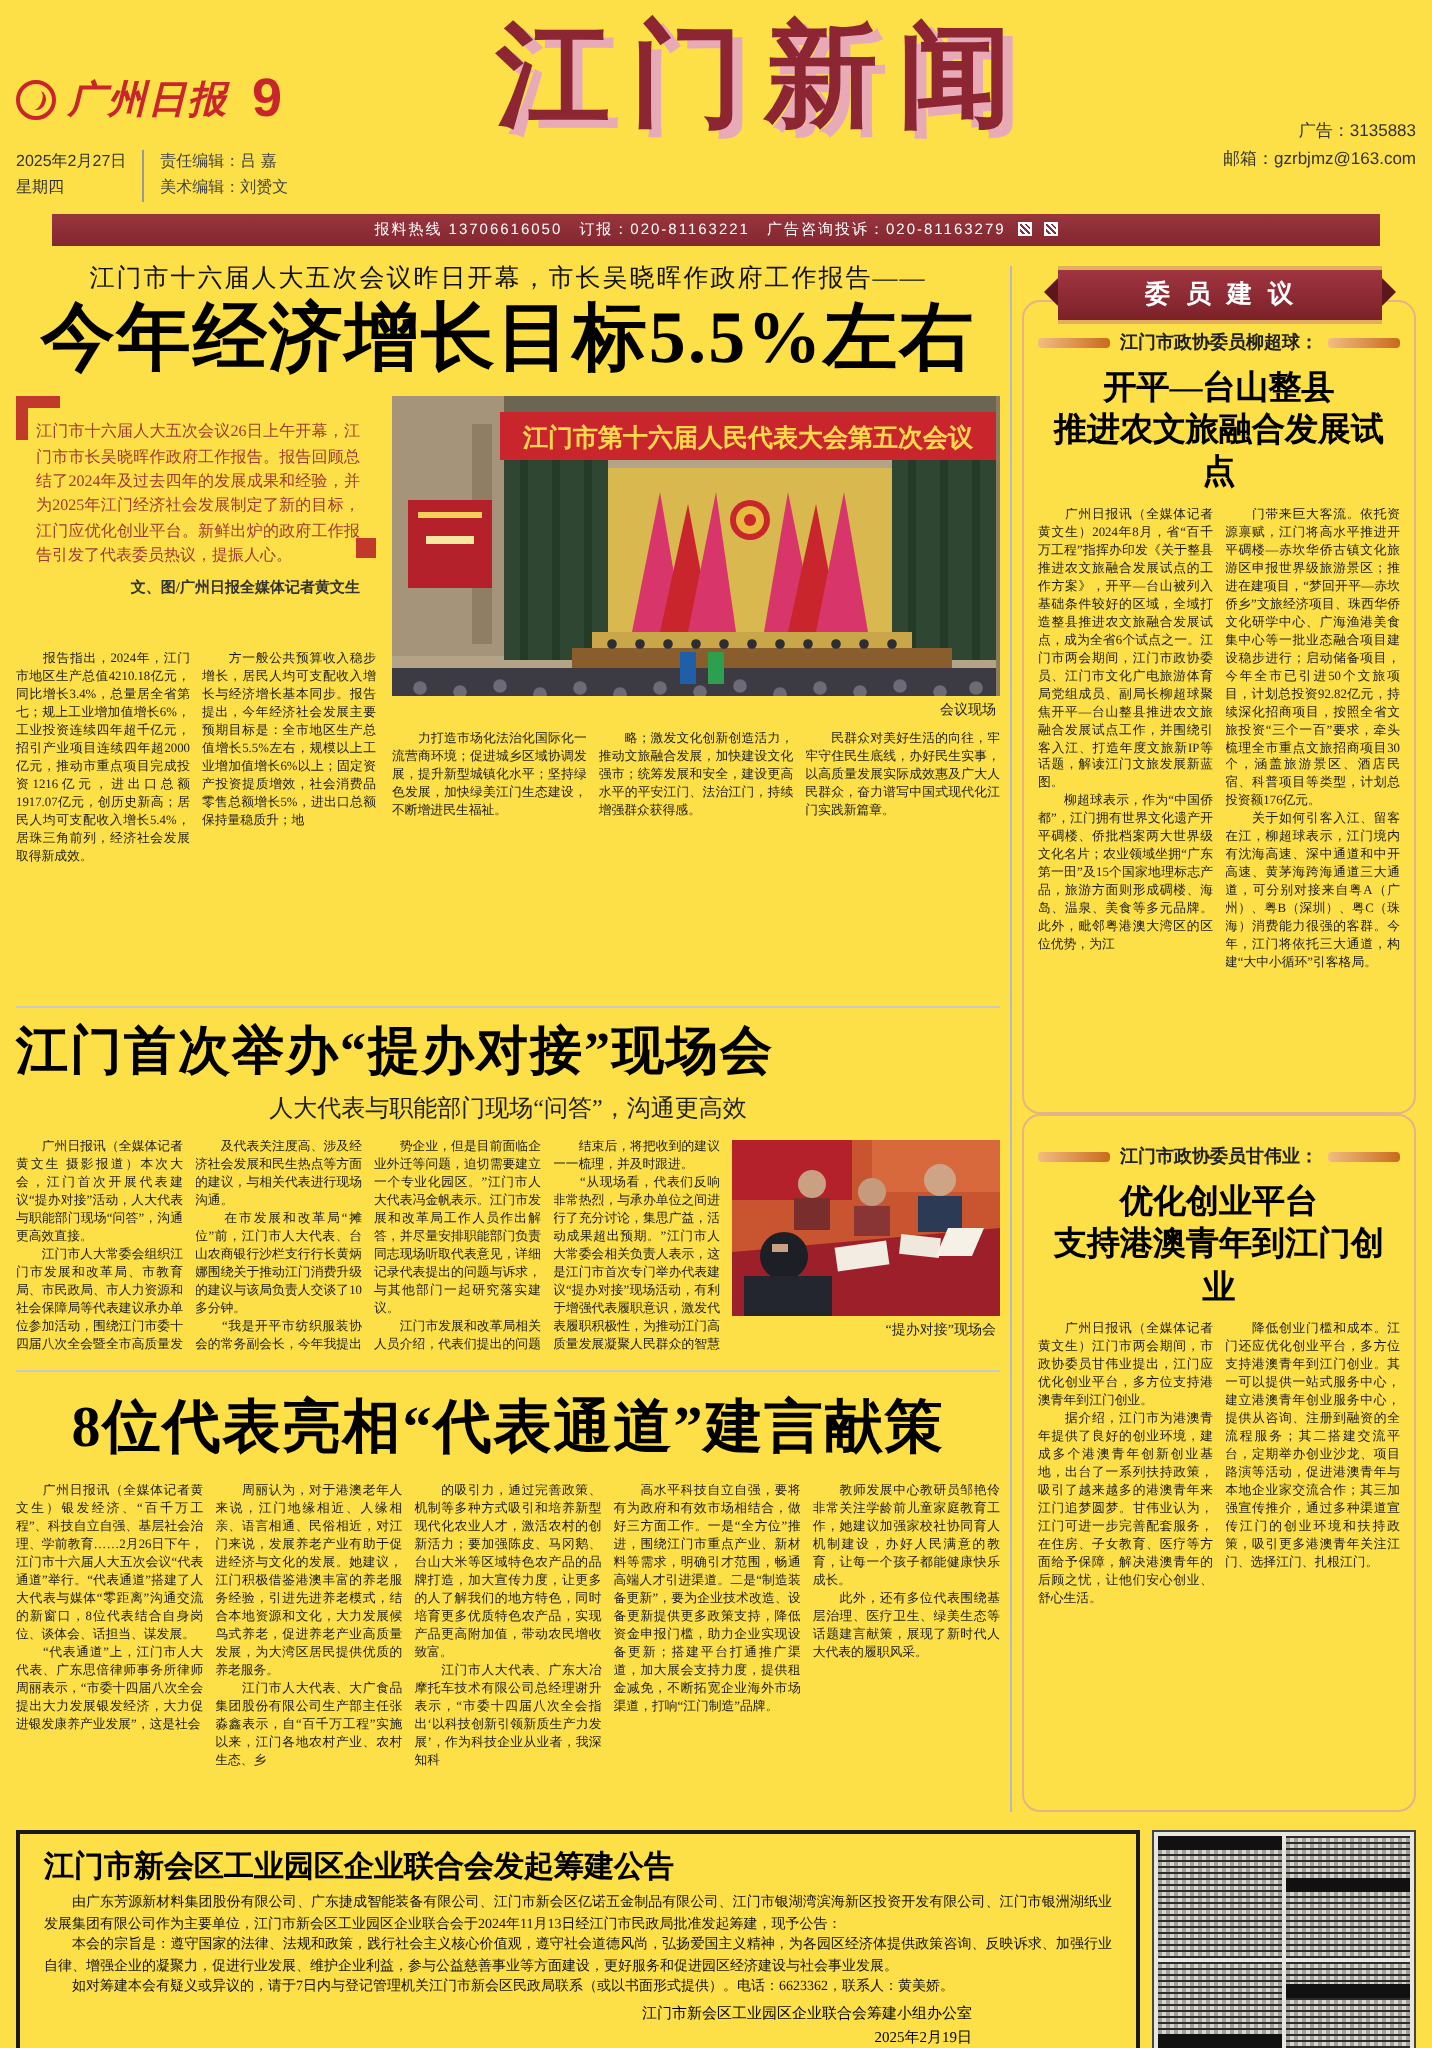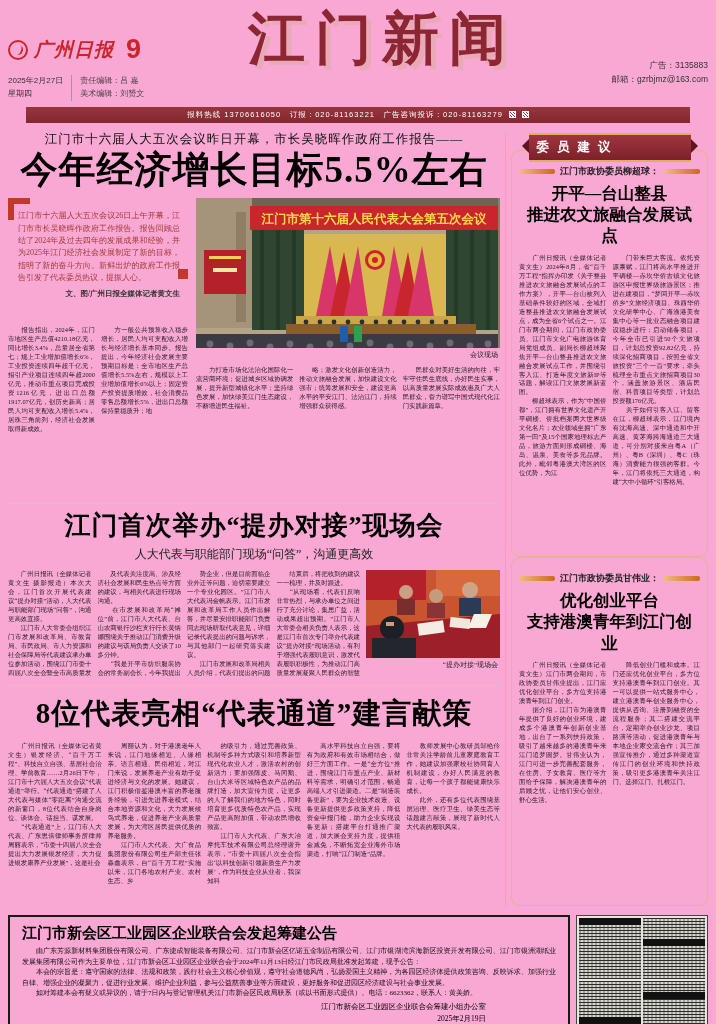--- a/index.html
+++ b/index.html
@@ -1,18 +1,18 @@
 <!DOCTYPE html>
 <html><head>
 <meta charset="utf-8">
 <style>
   * { margin:0; padding:0; box-sizing:border-box; }
   html,body { background:#d8d8d4; }
   body { font-family:"Liberation Serif","DejaVu Serif",serif; }
-  .page { position:relative; width:716px; height:1024px; margin:0 auto; background:#f9a8d4;
+  .page { position:relative; width:716px; height:1024px; margin:0 auto; background:#fde047;
           overflow:hidden; box-shadow:0 0 6px rgba(0,0,0,.4); padding:6px 8px 0 8px; }
 
   
   .masthead { display:flex; align-items:flex-start; }
   .mh-left { width:198px; padding-top:28px; }
   .logo-row { display:flex; align-items:center; gap:6px; }
   .logo-mark { width:20px; height:20px; border:2.5px solid #c9252c; border-radius:50%; position:relative; }
   .logo-mark::after { content:""; position:absolute; left:4px; top:3px; width:7px; height:10px;
                       border-right:2.5px solid #c9252c; border-radius:0 70% 70% 0; transform:rotate(18deg); }
   .logo-text { font-style:italic; font-weight:bold; font-size:19px; color:#c9252c; letter-spacing:1px; }
@@ -57,34 +57,34 @@
          overflow:hidden; white-space:pre-line; }
   .ma-left .cols .col { height:168px; }
   .ma-right { flex:1; }
   .photo-frame { width:100%; height:150px; overflow:hidden; background:#8a7d64; }
   .photo-caption { text-align:right; font-size:7px; color:#222; margin:2px 2px 0 0; }
   .ma-right .cols .col { height:88px; }
 
   .article-divider { height:1px; background:#c9c9c9; margin:9px 0 7px 0; }
 
   
-  .headline-lg { text-align:center; font-size:26px; font-weight:bold; letter-spacing:1px; line-height:1.15; }
+  .headline-lg { font-size:26px; font-weight:bold; letter-spacing:1px; line-height:1.15; }
   .subhead { text-align:center; font-size:12px; color:#222; margin:5px 0 7px 0; }
   .fa-row { display:flex; gap:6px; }
   .fa-row .col { height:106px; }
   .fa-photo-wrap { width:134px; flex:none; }
   .fa-photo { width:134px; height:88px; overflow:hidden; }
 
   
   .headline-xl2 { text-align:center; font-size:29px; font-weight:bold; letter-spacing:1px; margin:8px 0 8px 0; }
   .ca-row .col { height:158px; }
 
   
   .ribbon { position:relative; width:162px; margin:2px auto 0 auto; background:linear-gradient(#a03540,#7c2129);
-            color:#fff; text-align:left; font-size:12.5px; font-weight:bold; letter-spacing:8px;
+            color:#fff; text-align:center; font-size:12.5px; font-weight:bold; letter-spacing:8px;
             padding:4px 0 4px 8px; border-top:2px solid #e2b05c; border-bottom:2px solid #e2b05c; z-index:2; }
   .ribbon::before,.ribbon::after { content:""; position:absolute; top:4px; width:0; height:0;
             border-top:7px solid transparent; border-bottom:7px solid transparent; }
   .ribbon::before { left:-7px; border-right:7px solid #5e161d; }
   .ribbon::after { right:-7px; border-left:7px solid #5e161d; }
   .side-box { border:1.5px solid #e3b488; border-radius:9px; padding:10px 7px 6px 7px; margin-top:-12px; }
   .side-box.second { margin-top:0; }
   .side-kicker { display:flex; align-items:center; gap:5px; margin:4px 0 5px 0; }
   .side-kicker .kbar { flex:1; height:5px; background:linear-gradient(90deg,#f2bc83,#c96a1e); border-radius:2px; }
   .side-kicker .ktext { font-size:9px; color:#222; font-weight:bold; white-space:nowrap; }
@@ -152,21 +152,21 @@
   <div class="content">
     <div class="main-col">
 
       <div>
         <div class="kicker">江门市十六届人大五次会议昨日开幕，市长吴晓晖作政府工作报告——</div>
         <div class="headline-xl">今年经济增长目标5.5%左右</div>
         <div class="ma-row">
           <div class="ma-left">
             <div class="lead-box">
               <span class="lead-sq"></span>
-              <div class="lead-text">江门市十六届人大五次会议26日上午开幕，江门市市长吴晓晖作政府工作报告。报告回顾总结了2024年及过去四年的发展成果和经验，并为2025年江门经济社会发展制定了新的目标，指明了新的奋斗方向。新鲜出炉的政府工作报告引发了代表委员热议，提振人心。</div>
+              <div class="lead-text">江门市十六届人大五次会议26日上午开幕，江门市市长吴晓晖作政府工作报告。报告回顾总结了2024年及过去四年的发展成果和经验，并为2025年江门经济社会发展制定了新的目标，江门应优化创业平台。新鲜出炉的政府工作报告引发了代表委员热议，提振人心。</div>
               <div class="lead-byline">文、图/广州日报全媒体记者黄文生</div>
             </div>
             <div class="cols">
               <div class="col">　　报告指出，2024年，江门市地区生产总值4210.18亿元，同比增长3.4%，总量居全省第七；规上工业增加值增长6%，工业投资连续四年超千亿元，招引产业项目连续四年超2000亿元，推动市重点项目完成投资1216亿元，进出口总额1917.07亿元，创历史新高；居民人均可支配收入增长5.4%，居珠三角前列，经济社会发展取得新成效。</div>
               <div class="col">　　方一般公共预算收入稳步增长，居民人均可支配收入增长与经济增长基本同步。报告提出，今年经济社会发展主要预期目标是：全市地区生产总值增长5.5%左右，规模以上工业增加值增长6%以上；固定资产投资提质增效，社会消费品零售总额增长5%，进出口总额保持量稳质升；地</div>
             </div>
           </div>
           <div class="ma-right">
             <div class="photo-frame">
               <svg width="302" height="186" viewBox="0 0 302 186" xmlns="http://www.w3.org/2000/svg">

